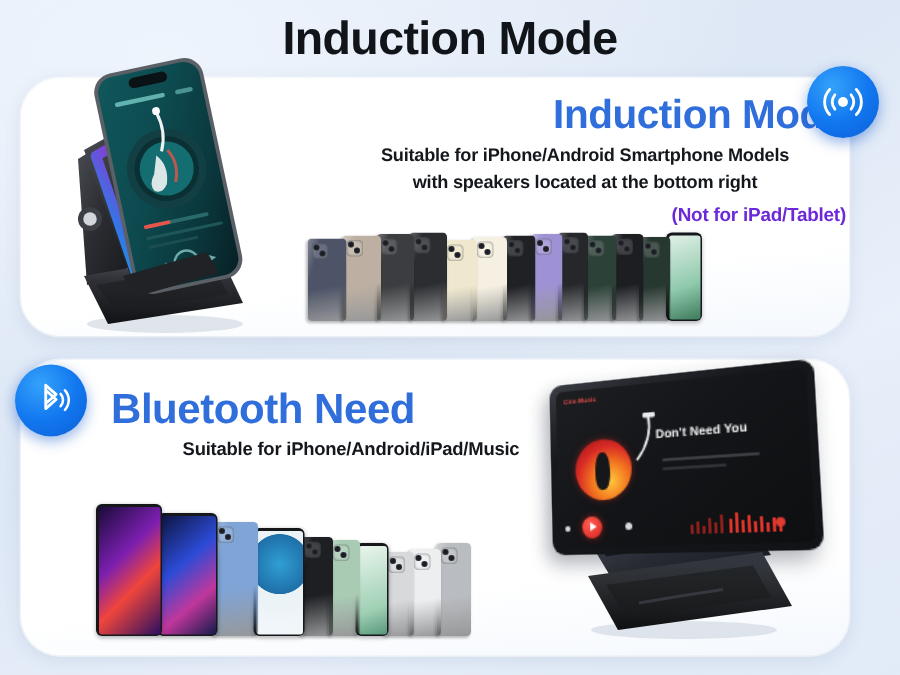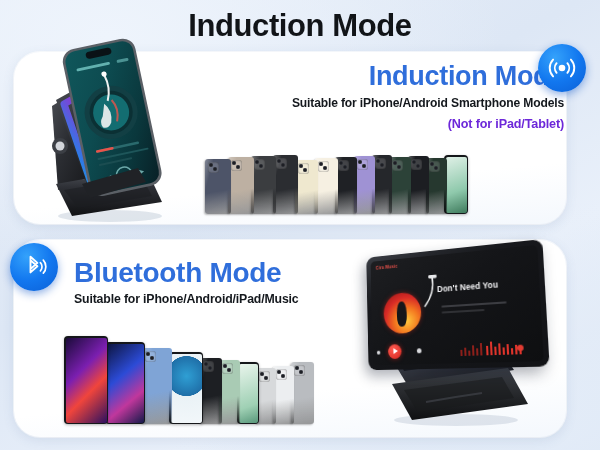--- a/index.html
+++ b/index.html
@@ -45,21 +45,21 @@
   .txt-induction{
     position:absolute; top:62px; right:36px; width:348px;
     text-align:right; z-index:4;
   }
   .mode-head{
     font-size:27px; font-weight:bold; color:#2f6edb;
     letter-spacing:-0.3px; line-height:1.08;
   }
   .mode-sub{
     font-size:12.1px; font-weight:bold; color:#14181d;
-    line-height:1.42; margin-top:4px; letter-spacing:-0.15px;
+    line-height:1.42; margin-top:4px; letter-spacing:-0.15px;text-align:center;
   }
   .mode-warn{
     font-size:12.6px; font-weight:bold; color:#6d28d9;
     margin-top:5px; letter-spacing:-0.15px;
   }
   .txt-bluetooth{
     position:absolute; top:258px; left:74px; width:320px;
     text-align:left; z-index:4;
   }
   .txt-bluetooth .mode-head{ font-size:28px; }
@@ -217,20 +217,21 @@
     <path d="M9.6 10.2 a7.4 7.4 0 0 0 0 9.6" stroke="#fff" stroke-width="1.9" fill="none" stroke-linecap="round"></path>
     <path d="M20.4 10.2 a7.4 7.4 0 0 1 0 9.6" stroke="#fff" stroke-width="1.9" fill="none" stroke-linecap="round"></path>
     <path d="M6.1 6.6 a12.2 12.2 0 0 0 0 16.8" stroke="#fff" stroke-width="1.9" fill="none" stroke-linecap="round"></path>
     <path d="M23.9 6.6 a12.2 12.2 0 0 1 0 16.8" stroke="#fff" stroke-width="1.9" fill="none" stroke-linecap="round"></path>
   </svg>
 </div>
 
 <div class="txt-induction">
   <div class="mode-head">Induction Mode</div>
   <div class="mode-sub">Suitable for iPhone/Android Smartphone Models</div>
+  <div class="mode-sub" style="margin-top:1px">with speakers located at the bottom right</div>
   <div class="mode-warn">(Not for iPad/Tablet)</div>
 </div>
 
 <div class="row-devices row-induction">
     <div class="dev" style="width: 26px; height: 55px; margin-left: 0px; z-index: 40; background: linear-gradient(105deg, rgba(255, 255, 255, 0.3), rgba(255, 255, 255, 0) 22%), linear-gradient(170deg, rgb(77, 84, 104) 0%, rgb(77, 84, 104) 58%, rgba(0, 0, 0, 0.4) 100%);">
       <div class="cam"></div>
     </div>
     <div class="dev" style="width: 26px; height: 57px; margin-left: -3px; z-index: 39; background: linear-gradient(105deg, rgba(255, 255, 255, 0.3), rgba(255, 255, 255, 0) 22%), linear-gradient(170deg, rgb(189, 176, 162) 0%, rgb(189, 176, 162) 58%, rgba(0, 0, 0, 0.4) 100%);">
       <div class="cam"></div>
     </div>
@@ -273,21 +274,21 @@
 
 <div class="badge badge-bluetooth">
   <svg width="30" height="30" viewBox="0 0 30 30">
     <path d="M11.5 8.2 L18.4 14.3 L11.5 20.4 L11.5 4.8 L18.4 10.9 L11.5 17" stroke="#fff" stroke-width="1.9" fill="none" stroke-linejoin="round" stroke-linecap="round"></path>
     <path d="M21.4 10.6 a6 6 0 0 1 0 8.2" stroke="#fff" stroke-width="1.7" fill="none" stroke-linecap="round"></path>
     <path d="M24.3 8.2 a9.6 9.6 0 0 1 0 13" stroke="#fff" stroke-width="1.7" fill="none" stroke-linecap="round"></path>
   </svg>
 </div>
 
 <div class="txt-bluetooth">
-  <div class="mode-head">Bluetooth Mode</div>
+  <div class="mode-head">Bluetooth Need</div>
   <div class="mode-sub">Suitable for iPhone/Android/iPad/Music</div>
 </div>
 
 <div class="row-devices row-bluetooth">
     <div class="dev front" style="width: 44px; height: 88px; margin-left: 0px; z-index: 40; background: rgb(21, 23, 26); padding: 1.5px;">
       <div style="width: 100%; height: 100%; border-radius: 2px; background: linear-gradient(135deg, rgb(27, 11, 58), rgb(123, 31, 176) 38%, rgb(240, 69, 60) 62%, rgb(43, 16, 96));"></div>
     </div>
     <div class="dev front" style="width: 40px; height: 82px; margin-left: -3px; z-index: 39; background: rgb(21, 23, 26); padding: 1.5px;">
       <div style="width: 100%; height: 100%; border-radius: 2px; background: linear-gradient(140deg, rgb(13, 21, 64), rgb(44, 75, 214) 40%, rgb(192, 55, 156) 70%, rgb(20, 26, 74));"></div>
     </div>

